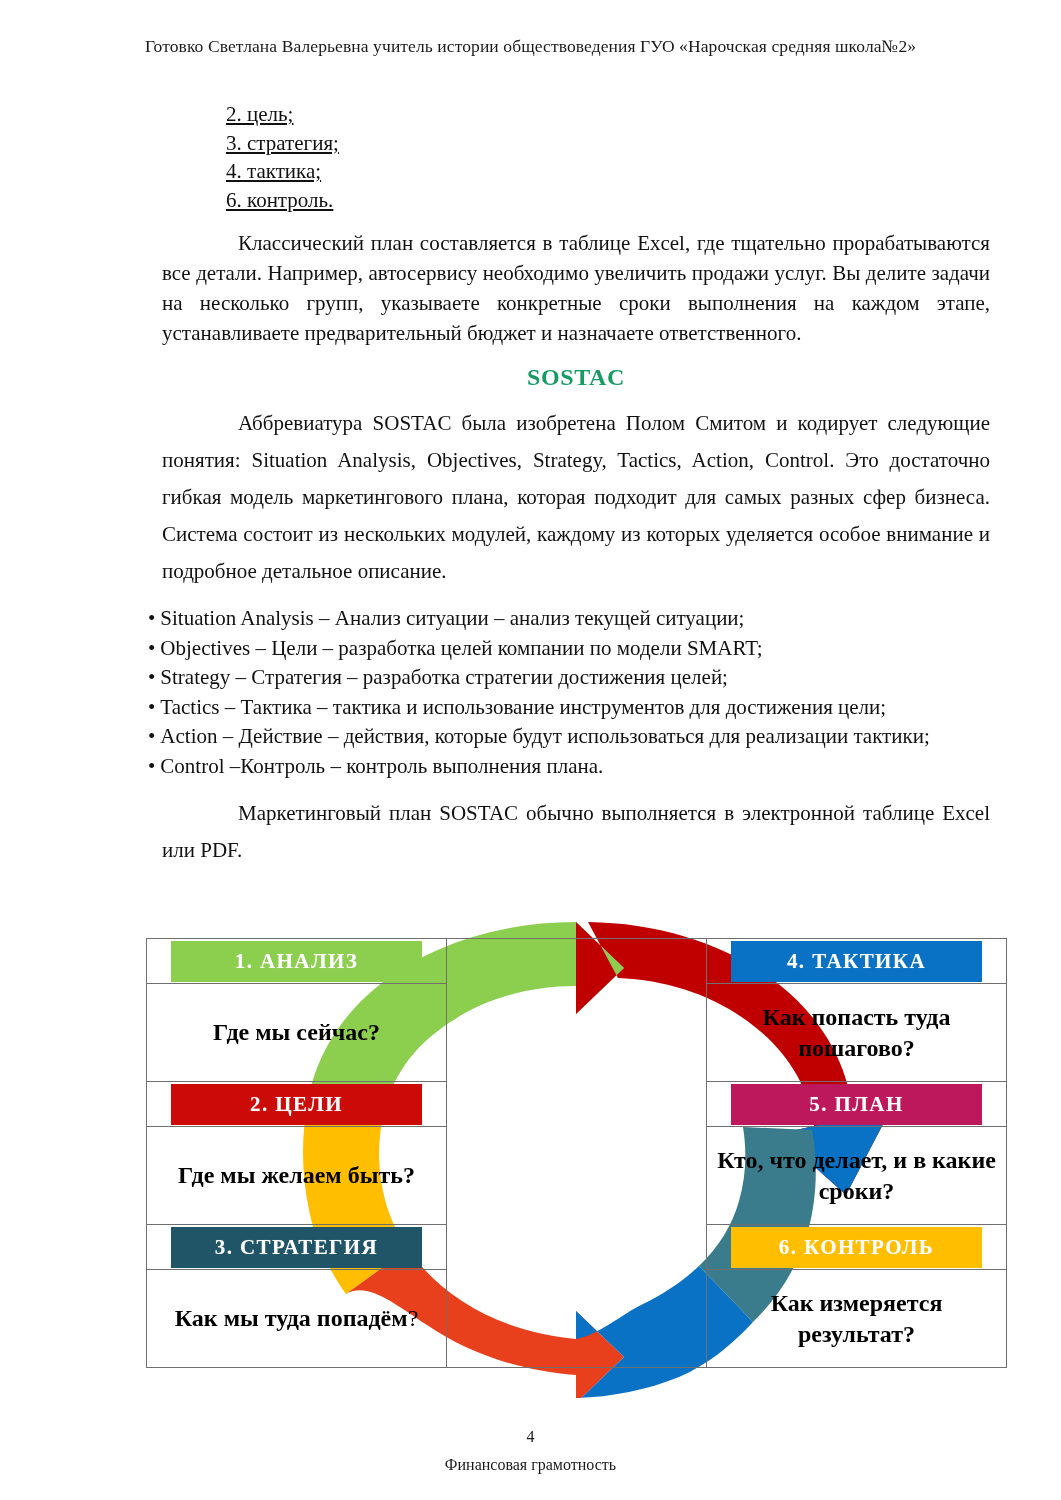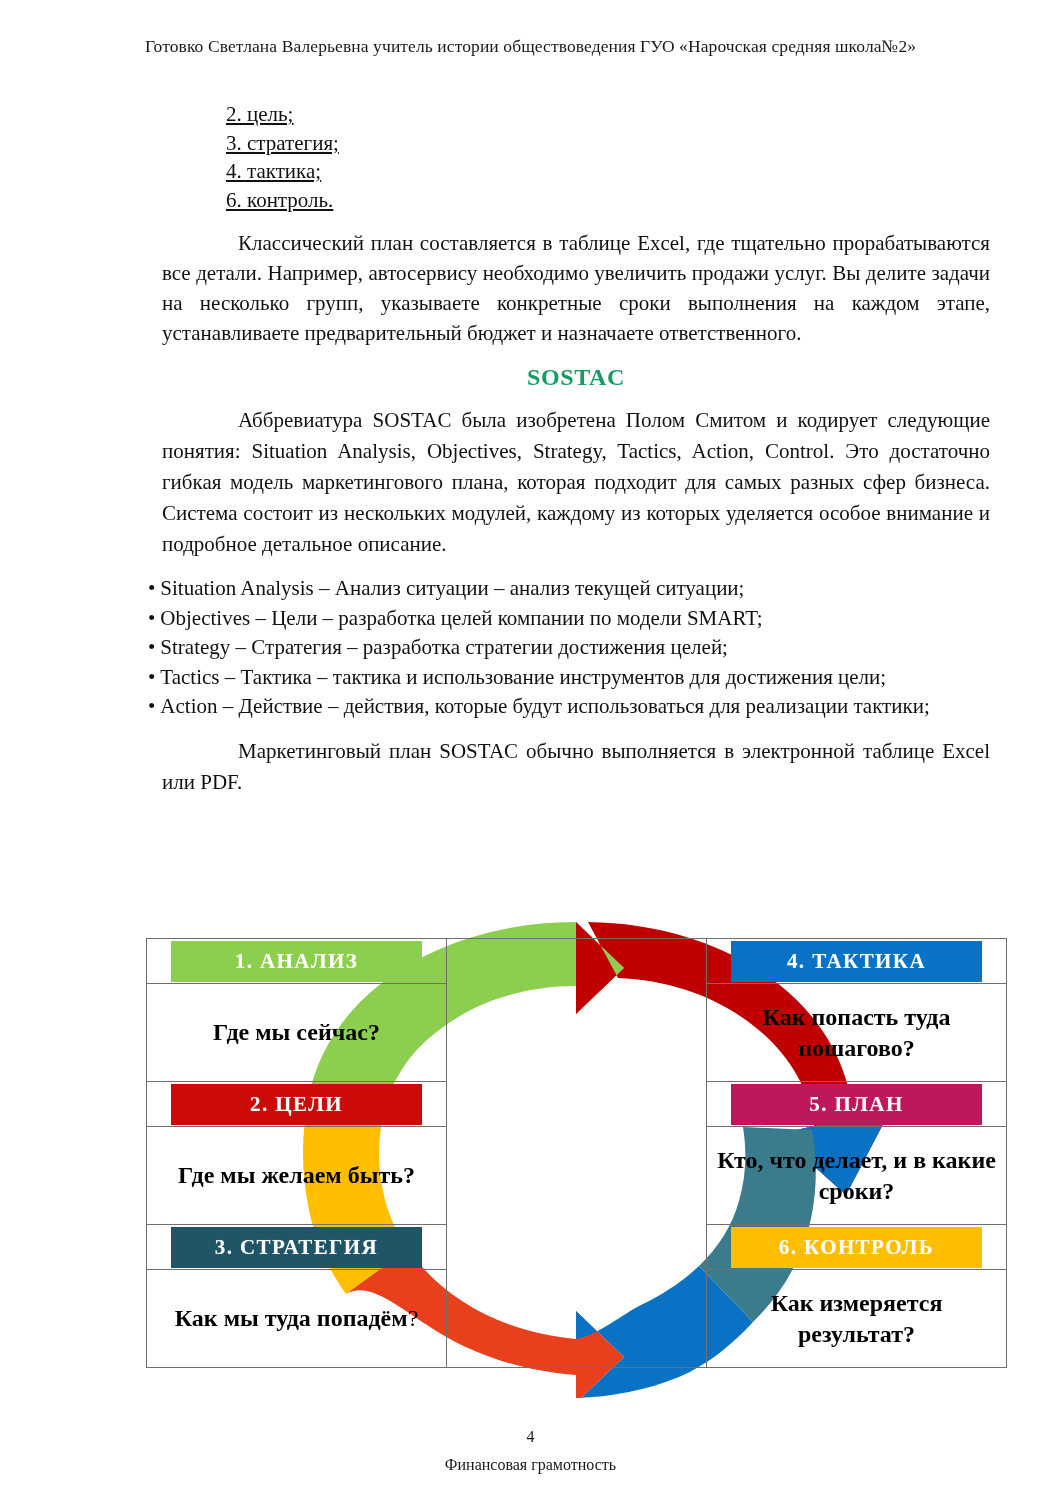--- a/index.html
+++ b/index.html
@@ -59,21 +59,21 @@
   p.para {
     margin: 14px;
     font-size: 21px;
     line-height: 30px;
     text-align: justify;
     text-indent: 76px;
     color: #111;
     -webkit-hyphens: none;
     hyphens: none;
   }
-  p.para.tight { line-height: 31px; }
+  p.para.tight { line-height: 37px; }
 
   h2.sostac-title {
     margin: 16px 0 4px 0;
     text-align: center;
     font-size: 24px;
     font-weight: bold;
     color: #169B62;
     letter-spacing: 0.6px;
   }
 
@@ -192,20 +192,21 @@
     <h2 class="sostac-title">SOSTAC</h2>
 
     <p class="para tight">Аббревиатура SOSTAC была изобретена Полом Смитом и кодирует следующие понятия: Situation Analysis, Objectives, Strategy, Tactics, Action, Control. Это достаточно гибкая модель маркетингового плана, которая подходит для самых разных сфер бизнеса. Система состоит из нескольких модулей, каждому из которых уделяется особое внимание и подробное детальное описание.</p>
 
     <ul class="bullets">
       <li><span class="bul">•</span><span>Situation Analysis – Анализ ситуации – анализ текущей ситуации;</span></li>
       <li><span class="bul">•</span><span>Objectives – Цели – разработка целей компании по модели SMART;</span></li>
       <li><span class="bul">•</span><span>Strategy – Стратегия – разработка стратегии достижения целей;</span></li>
       <li class="justified"><span class="bul">•</span><span>Tactics – Тактика – тактика и использование инструментов для достижения цели;</span></li>
       <li class="justified"><span class="bul">•</span><span>Action – Действие – действия, которые будут использоваться для реализации тактики;</span></li>
+      <li><span class="bul">•</span><span>Control –Контроль – контроль выполнения плана.</span></li>
     </ul>
 
     <p class="para tight">Маркетинговый план SOSTAC обычно выполняется в электронной таблице Excel или PDF.</p>
 
   </div>
 
   <div class="figure">
 
     <svg class="ring" viewBox="0 0 860 494">
       <g>

